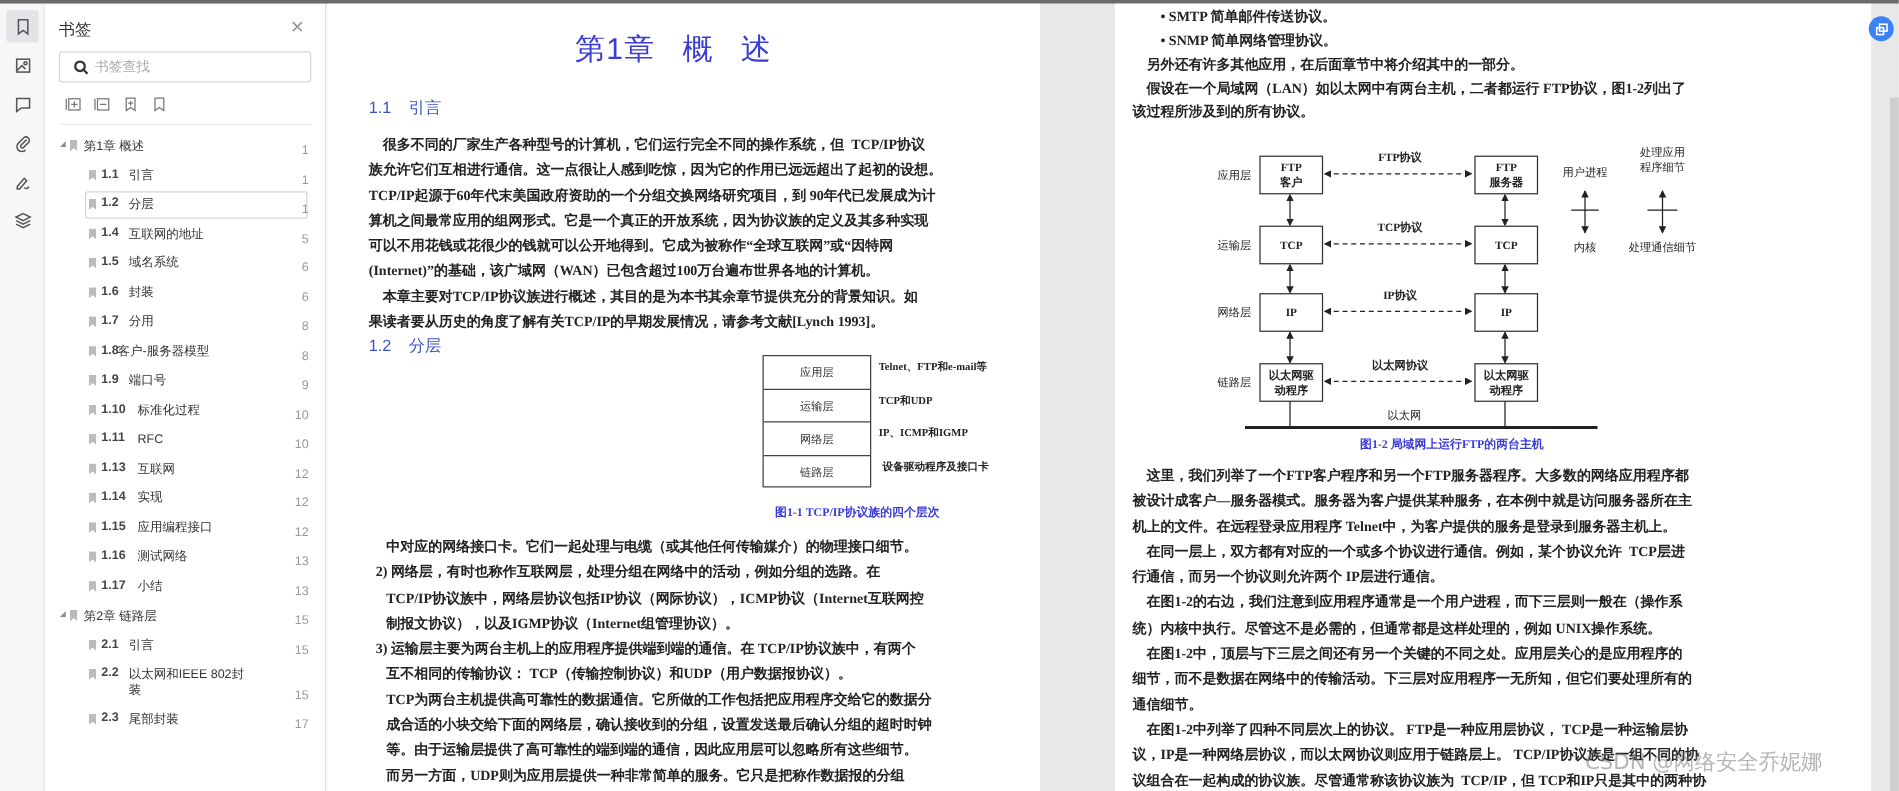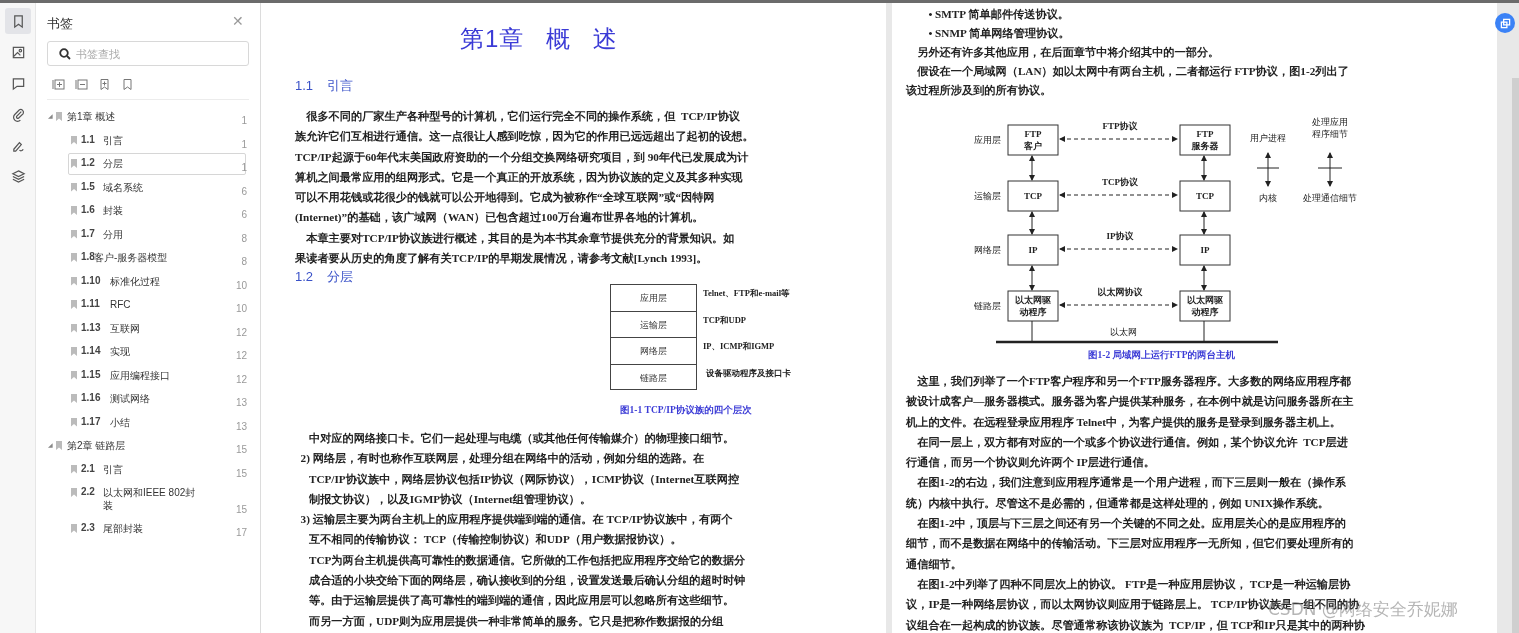--- a/index.html
+++ b/index.html
@@ -24,21 +24,21 @@
 .ti{position:relative;height:23.5px;font-size:10px;color:#333;white-space:nowrap}
 .ti .tri{position:absolute;top:6px;font-size:6px;color:#888}
 .ti .bm{position:absolute;top:6px;width:6px;height:9px;background:#bbb;clip-path:polygon(0 0,100% 0,100% 100%,50% 72%,0 100%)}
 .ti .num{position:absolute;top:4px;font-weight:bold;color:#444}
 .ti .lab{position:absolute;top:4px}
 .ti .pg{position:absolute;right:4px;top:9px;font-size:10px;color:#999}
 .ti.sel .box{position:absolute;left:32px;top:0;width:178px;height:22px;border:1px solid #d6d6d6;border-radius:2px}
 .ti.tall{height:36px}
 .viewer{position:absolute;left:262px;top:3px;width:1257px;height:630px;background:#e8e8e8}
 .page{position:absolute;top:0;height:630px;background:#fff;overflow:hidden;font-family:"Liberation Serif","DejaVu Serif",serif;color:#222}
-.p1{left:0;width:624px}
+.p1{left:0;width:570px}
 .p2{left:630px;width:605px}
 .vscroll{position:absolute;left:1512px;top:78px;width:7px;height:555px;background:#cfcfcf}
 .chap{position:absolute;left:198px;top:20px;font-size:24px;color:#3b3bd6;font-family:"Liberation Sans",sans-serif;letter-spacing:1px;word-spacing:14px}
 .sec{position:absolute;font-size:13px;color:#3a52c8;font-family:Liberation Sans, sans-serif}
 .sec b{font-weight:normal;margin-right:14px}
 .txt{position:absolute;font-size:11.2px;line-height:20.3px;color:#222;white-space:pre;font-weight:bold}
 .fig1{position:absolute;left:348px;top:281px;width:87px;height:106px;border:1px solid #444}
 .fig1 div{height:26.5px;border-bottom:1px solid #444;font-size:9px;text-align:center;line-height:26px;color:#333}
 .fig1 div:last-child{border-bottom:none}
 .f1lab{position:absolute;left:441px;font-size:8.5px;color:#222;font-weight:bold}
@@ -133,20 +133,26 @@
       </div>
       <div class="ti sel">
         <span class="box"></span>
         <span class="bm" style="left:35px"></span>
         <span class="num" style="left:45px">1.2</span>
         <span class="lab" style="left:67px;white-space:pre;line-height:13px">分层</span>
         <span class="pg" style="">1</span>
       </div>
       <div class="ti">
         <span class="bm" style="left:35px"></span>
+        <span class="num" style="left:45px">1.4</span>
+        <span class="lab" style="left:67px;white-space:pre;line-height:13px">互联网的地址</span>
+        <span class="pg" style="">5</span>
+      </div>
+      <div class="ti">
+        <span class="bm" style="left:35px"></span>
         <span class="num" style="left:45px">1.5</span>
         <span class="lab" style="left:67px;white-space:pre;line-height:13px">域名系统</span>
         <span class="pg" style="">6</span>
       </div>
       <div class="ti">
         <span class="bm" style="left:35px"></span>
         <span class="num" style="left:45px">1.6</span>
         <span class="lab" style="left:67px;white-space:pre;line-height:13px">封装</span>
         <span class="pg" style="">6</span>
       </div>
@@ -154,20 +160,26 @@
         <span class="bm" style="left:35px"></span>
         <span class="num" style="left:45px">1.7</span>
         <span class="lab" style="left:67px;white-space:pre;line-height:13px">分用</span>
         <span class="pg" style="">8</span>
       </div>
       <div class="ti">
         <span class="bm" style="left:35px"></span>
         <span class="num" style="left:45px">1.8</span>
         <span class="lab" style="left:58px;white-space:pre;line-height:13px">客户-服务器模型</span>
         <span class="pg" style="">8</span>
+      </div>
+      <div class="ti">
+        <span class="bm" style="left:35px"></span>
+        <span class="num" style="left:45px">1.9</span>
+        <span class="lab" style="left:67px;white-space:pre;line-height:13px">端口号</span>
+        <span class="pg" style="">9</span>
       </div>
       <div class="ti">
         <span class="bm" style="left:35px"></span>
         <span class="num" style="left:45px">1.10</span>
         <span class="lab" style="left:74px;white-space:pre;line-height:13px">标准化过程</span>
         <span class="pg" style="">10</span>
       </div>
       <div class="ti">
         <span class="bm" style="left:35px"></span>
         <span class="num" style="left:45px">1.11</span>

